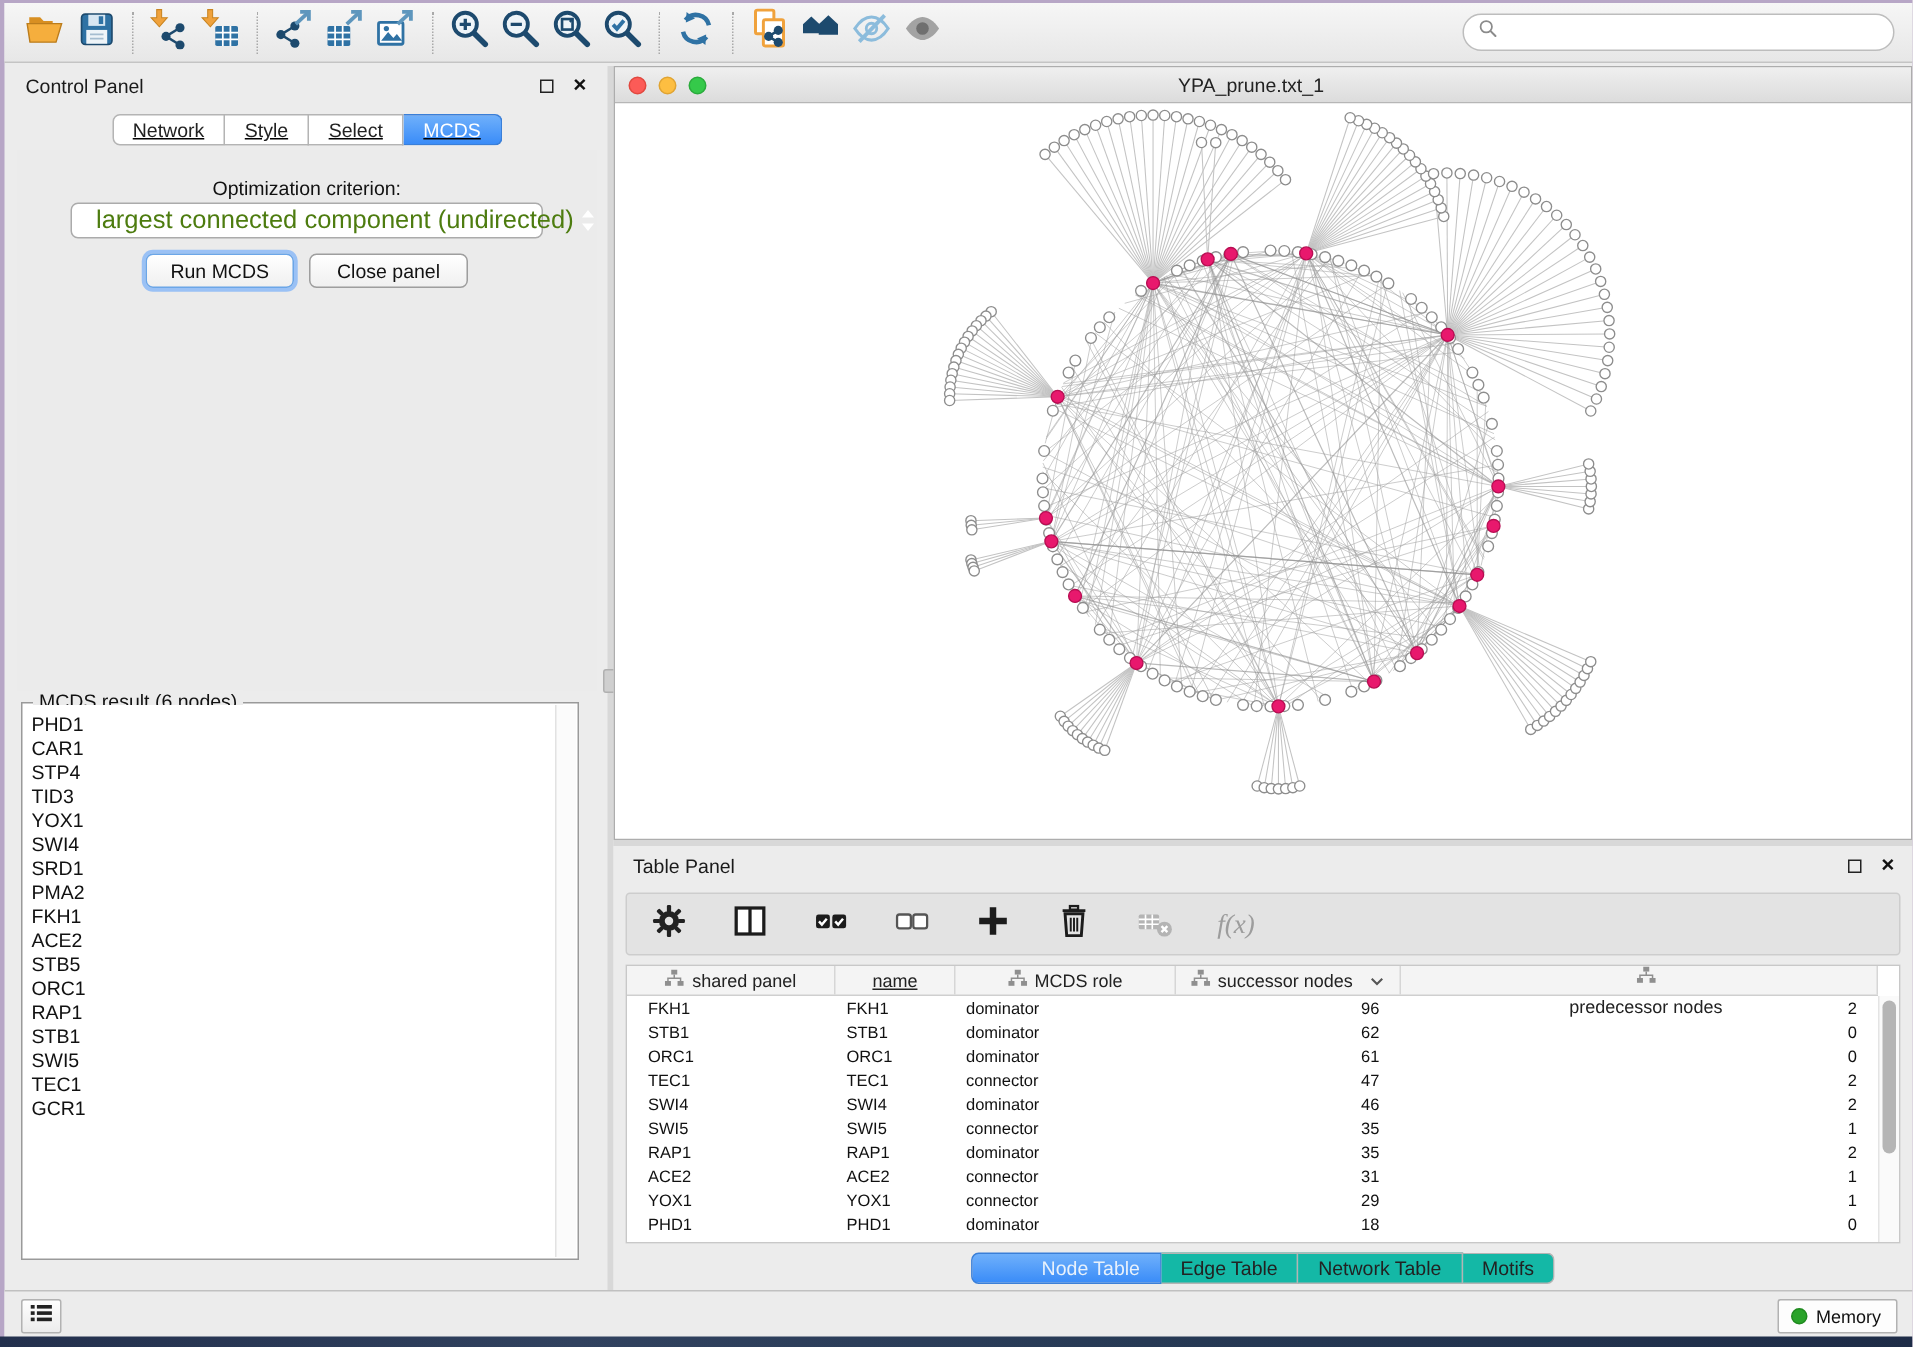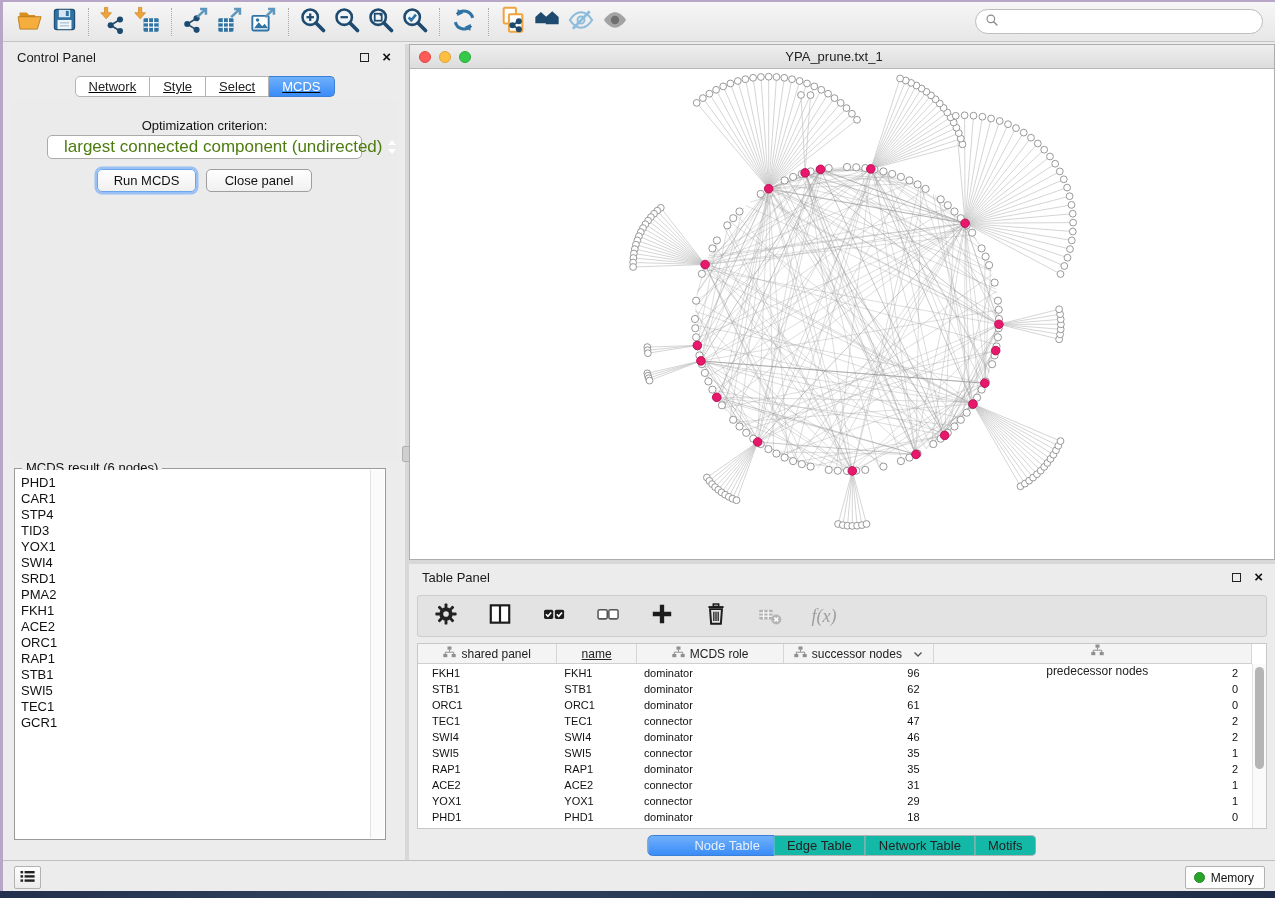--- a/index.html
+++ b/index.html
@@ -312,20 +312,21 @@
           <div class="mcds-item">PHD1</div>
           <div class="mcds-item">CAR1</div>
           <div class="mcds-item">STP4</div>
           <div class="mcds-item">TID3</div>
           <div class="mcds-item">YOX1</div>
           <div class="mcds-item">SWI4</div>
           <div class="mcds-item">SRD1</div>
           <div class="mcds-item">PMA2</div>
           <div class="mcds-item">FKH1</div>
           <div class="mcds-item">ACE2</div>
+          <div class="mcds-item">STB5</div>
           <div class="mcds-item">ORC1</div>
           <div class="mcds-item">RAP1</div>
           <div class="mcds-item">STB1</div>
           <div class="mcds-item">SWI5</div>
           <div class="mcds-item">TEC1</div>
           <div class="mcds-item">GCR1</div>
         </div>
       <div class="mcds-scroll"></div>
     </div>
   </div>

